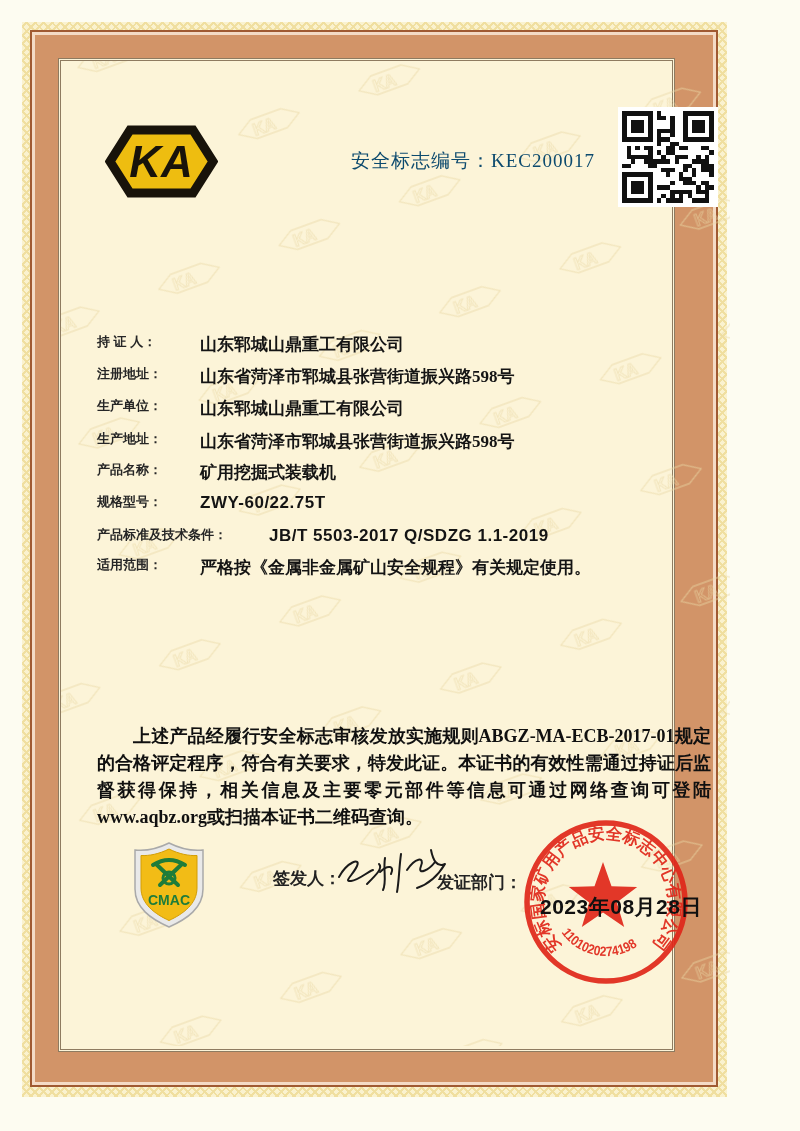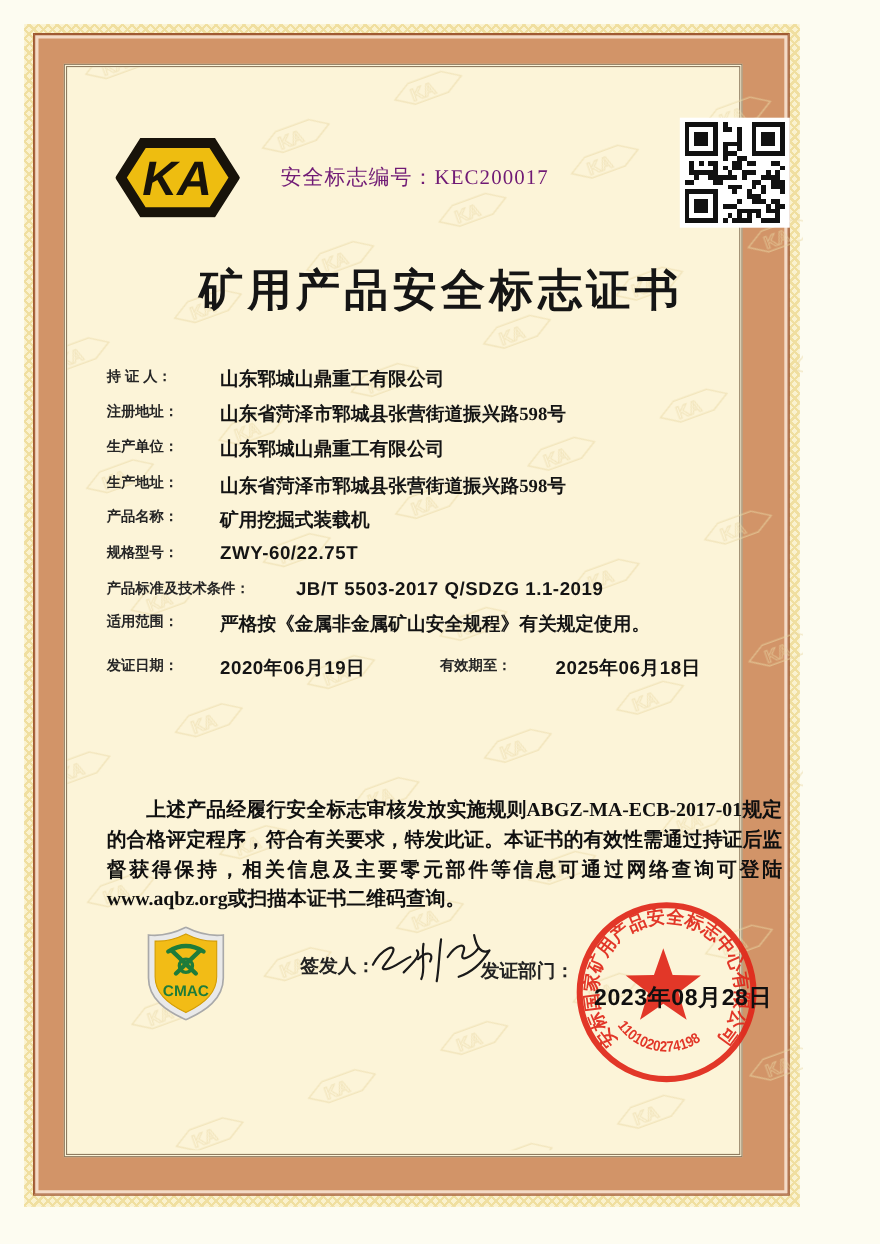--- a/index.html
+++ b/index.html
@@ -21,22 +21,22 @@
       repeating-linear-gradient(0deg,#dcb08a 0 7px,#c8износ 0),
       repeating-linear-gradient(0deg,#ddb28c 0 7px,#c械 0);
     background-size:18px 18px,auto,auto,auto,auto;
     box-shadow:inset 0 0 0 1px #a05a32, inset 0 0 0 4px rgba(255,243,229,.75), 0 0 0 1px #a05a32;}
   .inner-area{position:absolute;left:58px;top:58px;right:55px;bottom:79px;z-index:3;
     background:#fcf4d8;border:3px double #8e7b60;box-sizing:border-box;}
   .watermark{position:absolute;left:61px;top:61px;width:678px;height:985px;z-index:4;opacity:.55;pointer-events:none;}
 
   
   .content-el{position:absolute;z-index:5;}
-  .hdr-text{left:255px;top:148px;width:340px;text-align:left;font-family:"Liberation Serif",serif;
-    font-size:19px;color:#701a75;letter-spacing:1px;}
+  .hdr-text{left:255px;top:148px;width:340px;text-align:right;font-family:"Liberation Serif",serif;
+    font-size:19px;color:#0c4a6e;letter-spacing:1px;}
   .qr-box{left:618px;top:107px;width:100px;height:100px;background:#fff;padding:0;}
   .title{left:60px;top:236px;width:682px;text-align:center;font-size:40px;font-weight:900;color:#151515;letter-spacing:4px;}
 
   .row{position:absolute;left:97px;width:616px;height:22px;z-index:5;}
   .flabel{position:absolute;left:0;top:0;font-size:13px;font-weight:600;color:#262626;white-space:nowrap;}
   .fvalue{position:absolute;top:0;font-size:17px;font-weight:700;color:#141414;white-space:nowrap;
     font-family:"Liberation Serif",serif;}
   .fvalue.sans{font-family:"Liberation Sans",sans-serif;letter-spacing:.5px;}
 
   .statement{left:97px;top:723px;width:614px;font-family:"Liberation Serif",serif;font-weight:700;
@@ -202,21 +202,20 @@
         <rect x="2" y="2" width="3" height="3" fill="#111"></rect>
         <rect x="14" y="0" width="7" height="7" fill="#111"></rect>
         <rect x="15" y="1" width="5" height="5" fill="#fff"></rect>
         <rect x="16" y="2" width="3" height="3" fill="#111"></rect>
         <rect x="0" y="14" width="7" height="7" fill="#111"></rect>
         <rect x="1" y="15" width="5" height="5" fill="#fff"></rect>
         <rect x="2" y="16" width="3" height="3" fill="#111"></rect>
       </svg>
   </div>
 
-  <div class="content-el title">矿用产品安全标志证书</div>
 
   <div class="row" style="top:333px">
     <span class="flabel">持 证 人：</span>
     <span class="fvalue" style="left:103px">山东郓城山鼎重工有限公司</span>
   </div>
   <div class="row" style="top:365px">
     <span class="flabel">注册地址：</span>
     <span class="fvalue" style="left:103px">山东省菏泽市郓城县张营街道振兴路598号</span>
   </div>
   <div class="row" style="top:397px">
@@ -237,26 +236,20 @@
   </div>
   <div class="row" style="top:526px">
     <span class="flabel">产品标准及技术条件：</span>
     <span class="fvalue sans" style="left:172px">JB/T 5503-2017 Q/SDZG 1.1-2019</span>
   </div>
   <div class="row" style="top:556px">
     <span class="flabel">适用范围：</span>
     <span class="fvalue" style="left:103px">严格按《金属非金属矿山安全规程》有关规定使用。</span>
   </div>
 
-  <div class="row" style="top:596px">
-    <span class="flabel">发证日期：</span>
-    <span class="fvalue sans" style="left:103px">2020年06月19日</span>
-    <span class="flabel" style="left:303px">有效期至：</span>
-    <span class="fvalue sans" style="left:408px">2025年06月18日</span>
-  </div>
 
 
   <div class="content-el statement">上述产品经履行安全标志审核发放实施规则ABGZ-MA-ECB-2017-01规定的合格评定程序，符合有关要求，特发此证。本证书的有效性需通过持证后监督获得保持，相关信息及主要零元部件等信息可通过网络查询可登陆www.aqbz.org或扫描本证书二维码查询。</div>
 
   <svg class="content-el cmac" viewBox="0 0 76 86" xmlns="http://www.w3.org/2000/svg">
     <path d="M38,1 C50,7 63,9 72,8 L72,47 C72,66 56,77 38,85 C20,77 4,66 4,47 L4,8 C13,9 26,7 38,1 Z" fill="#e9e9e9" stroke="#a9a9a9" stroke-width="1.5"></path>
     <path d="M38,7 C48,12 58,14 66,13.5 L66,46 C66,62 52,72 38,78.5 C24,72 10,62 10,46 L10,13.5 C18,14 28,12 38,7 Z" fill="#f2bc16" stroke="#d39d04" stroke-width="1"></path>
     <g stroke="#1e7c3a" stroke-width="4" fill="none" stroke-linecap="round">
       <path d="M22,23 Q38,13 54,23"></path>
       <line x1="25" y1="22" x2="47" y2="43"></line>

